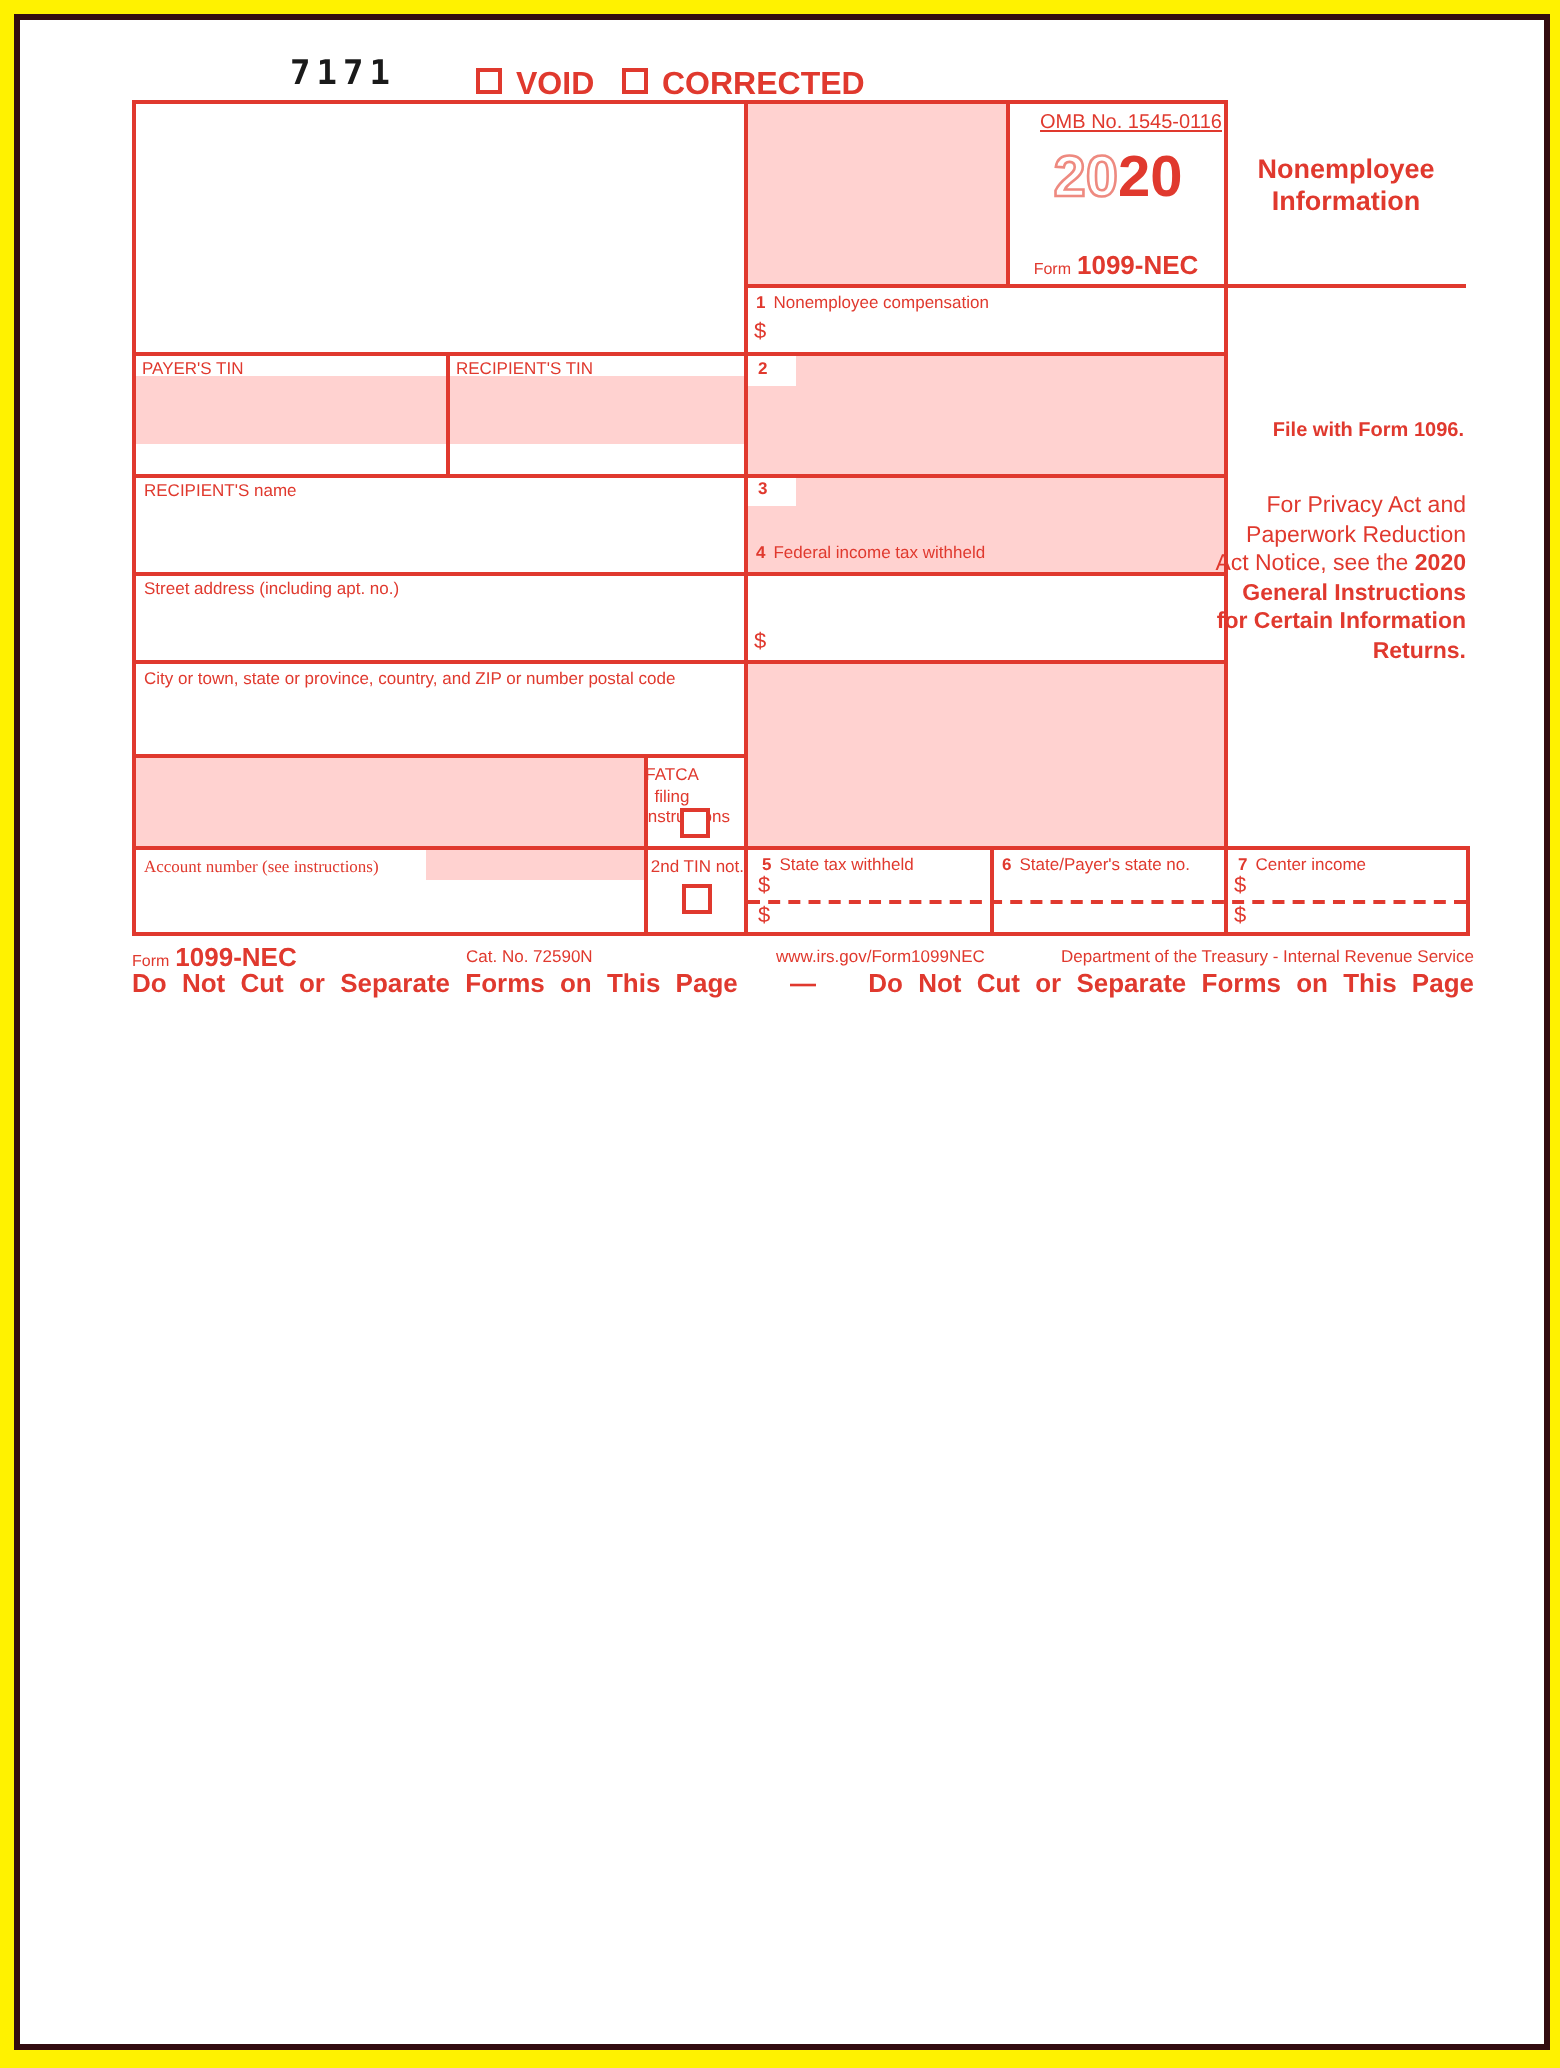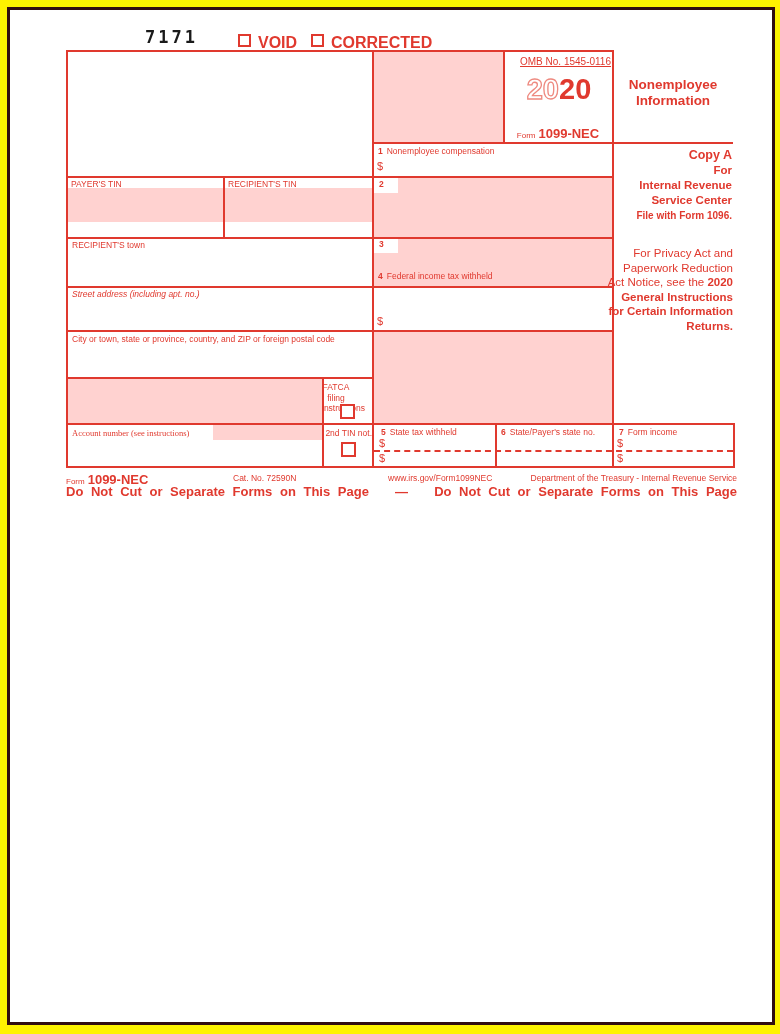--- a/index.html
+++ b/index.html
@@ -82,23 +82,23 @@
   <div class="vl" style="left:372px;top:50px;height:418px;"></div>
   <div class="vl" style="left:503px;top:50px;height:94px;"></div>
   <div class="vl" style="left:612px;top:50px;height:418px;"></div>
   <div class="vl" style="left:223px;top:177px;height:60px;"></div>
   <div class="vl" style="left:322px;top:377px;height:91px;"></div>
   <div class="vl" style="left:495px;top:423px;height:45px;"></div>
   <div class="vl" style="left:733px;top:423px;height:45px;"></div>
 
   <div class="t lbl" style="left:71px;top:179px;">PAYER'S TIN</div>
   <div class="t lbl" style="left:228px;top:179px;">RECIPIENT'S TIN</div>
-  <div class="t lbl" style="left:72px;top:240px;">RECIPIENT'S town</div>
-  <div class="t lbl" style="left:72px;top:289px;font-style:italic;">Street address (including apt. no.)</div>
-  <div class="t lbl" style="left:72px;top:334px;">City or town, state or province, country, and ZIP or foreign postal code</div>
+  <div class="t lbl" style="left:72px;top:240px;">RECIPIENT'S name</div>
+  <div class="t lbl" style="left:72px;top:289px;">Street address (including apt. no.)</div>
+  <div class="t lbl" style="left:72px;top:334px;">City or town, state or province, country, and ZIP or number postal code</div>
   <div class="t lbl" style="left:72px;top:428px;font-family:Liberation Serif, serif;">Account number (see instructions)</div>
 
   <div class="t lbl center" style="left:322px;top:382px;width:28px;line-height:10.5px;">
     <span>FATCA filing</span><br>
     <span>instructions</span>
   </div>
   <div class="cb" style="left:340px;top:404px;width:15px;height:15px;"></div>
   <div class="t lbl right" style="left:320px;top:428px;width:52px;padding-right:2px;">2nd TIN not.</div>
   <div class="cb" style="left:341px;top:442px;width:15px;height:15px;"></div>
 
@@ -129,31 +129,25 @@
     <span class="num">5</span><span>State tax withheld</span>
   </div>
   <div class="t dollar" style="left:379px;top:437px;">$</div>
   <div class="t dollar" style="left:379px;top:452px;">$</div>
 
   <div class="t lbl" style="left:501px;top:427px;">
     <span class="num">6</span><span>State/Payer's state no.</span>
   </div>
 
   <div class="t lbl" style="left:619px;top:427px;">
-    <span class="num">7</span><span>Form income</span>
+    <span class="num">7</span><span>Center income</span>
   </div>
   <div class="t dollar" style="left:617px;top:437px;">$</div>
   <div class="t dollar" style="left:617px;top:452px;">$</div>
 
-  <div class="t copya" style="left:611px;top:147px;width:121px;">
-    <span class="copya0">Copy A</span><br>
-    <span class="copyan">For</span><br>
-    <span class="copyan">Internal Revenue</span><br>
-    <span class="copyan">Service Center</span>
-  </div>
   <div class="t filewith" style="left:611px;top:210px;width:121px;">File with Form 1096.</div>
   <div class="t privacy" style="left:606px;top:246px;width:127px;">
     <span>For Privacy Act and Paperwork Reduction Act Notice, see the </span><span class="b">2020 General Instructions for Certain Information Returns.</span>
   </div>
 
   <div class="t" style="left:66px;top:470px;">
     <span class="formword">Form</span><span class="formnum">1099-NEC</span>
   </div>
   <div class="t foot-small" style="left:233px;top:473px;">Cat. No. 72590N</div>
   <div class="t foot-small" style="left:388px;top:473px;">www.irs.gov/Form1099NEC</div>

